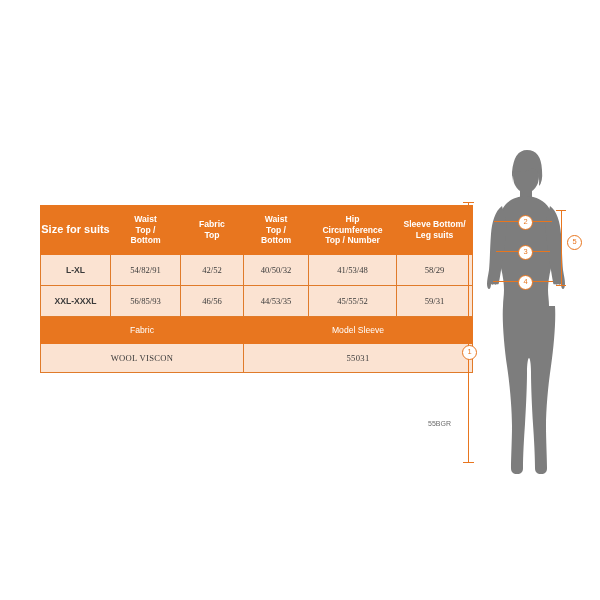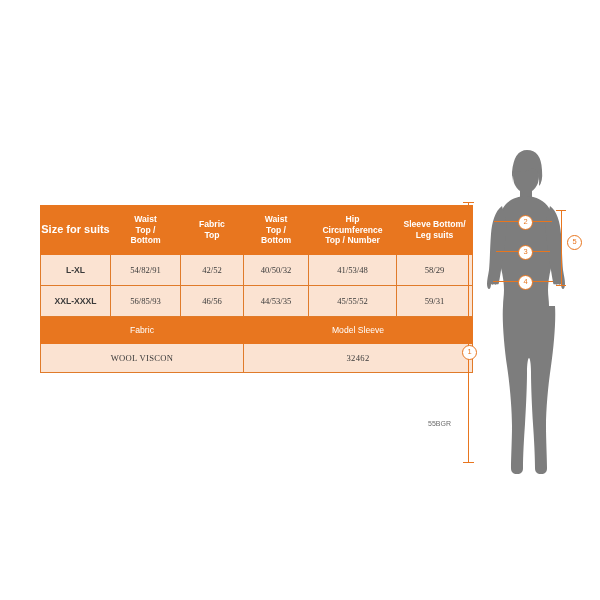--- a/index.html
+++ b/index.html
@@ -188,21 +188,21 @@
         <td>59/31</td>
       </tr>
 
       <tr class="sub-hdr">
         <td colspan="3">Fabric</td>
         <td colspan="3">Model Sleeve</td>
       </tr>
 
       <tr class="sub-val">
         <td colspan="3">WOOL VISCON</td>
-        <td colspan="3">32462</td>
+        <td colspan="3">55031</td>
       </tr>
     </tbody>
   </table>
 
   <div class="code-text">55BGR</div>
 
   <div class="figure-area">
 
     <svg width="135" height="330" viewBox="0 0 135 330" style="position:absolute;left:0;top:0;">
       <g fill="#7d7d7d">

